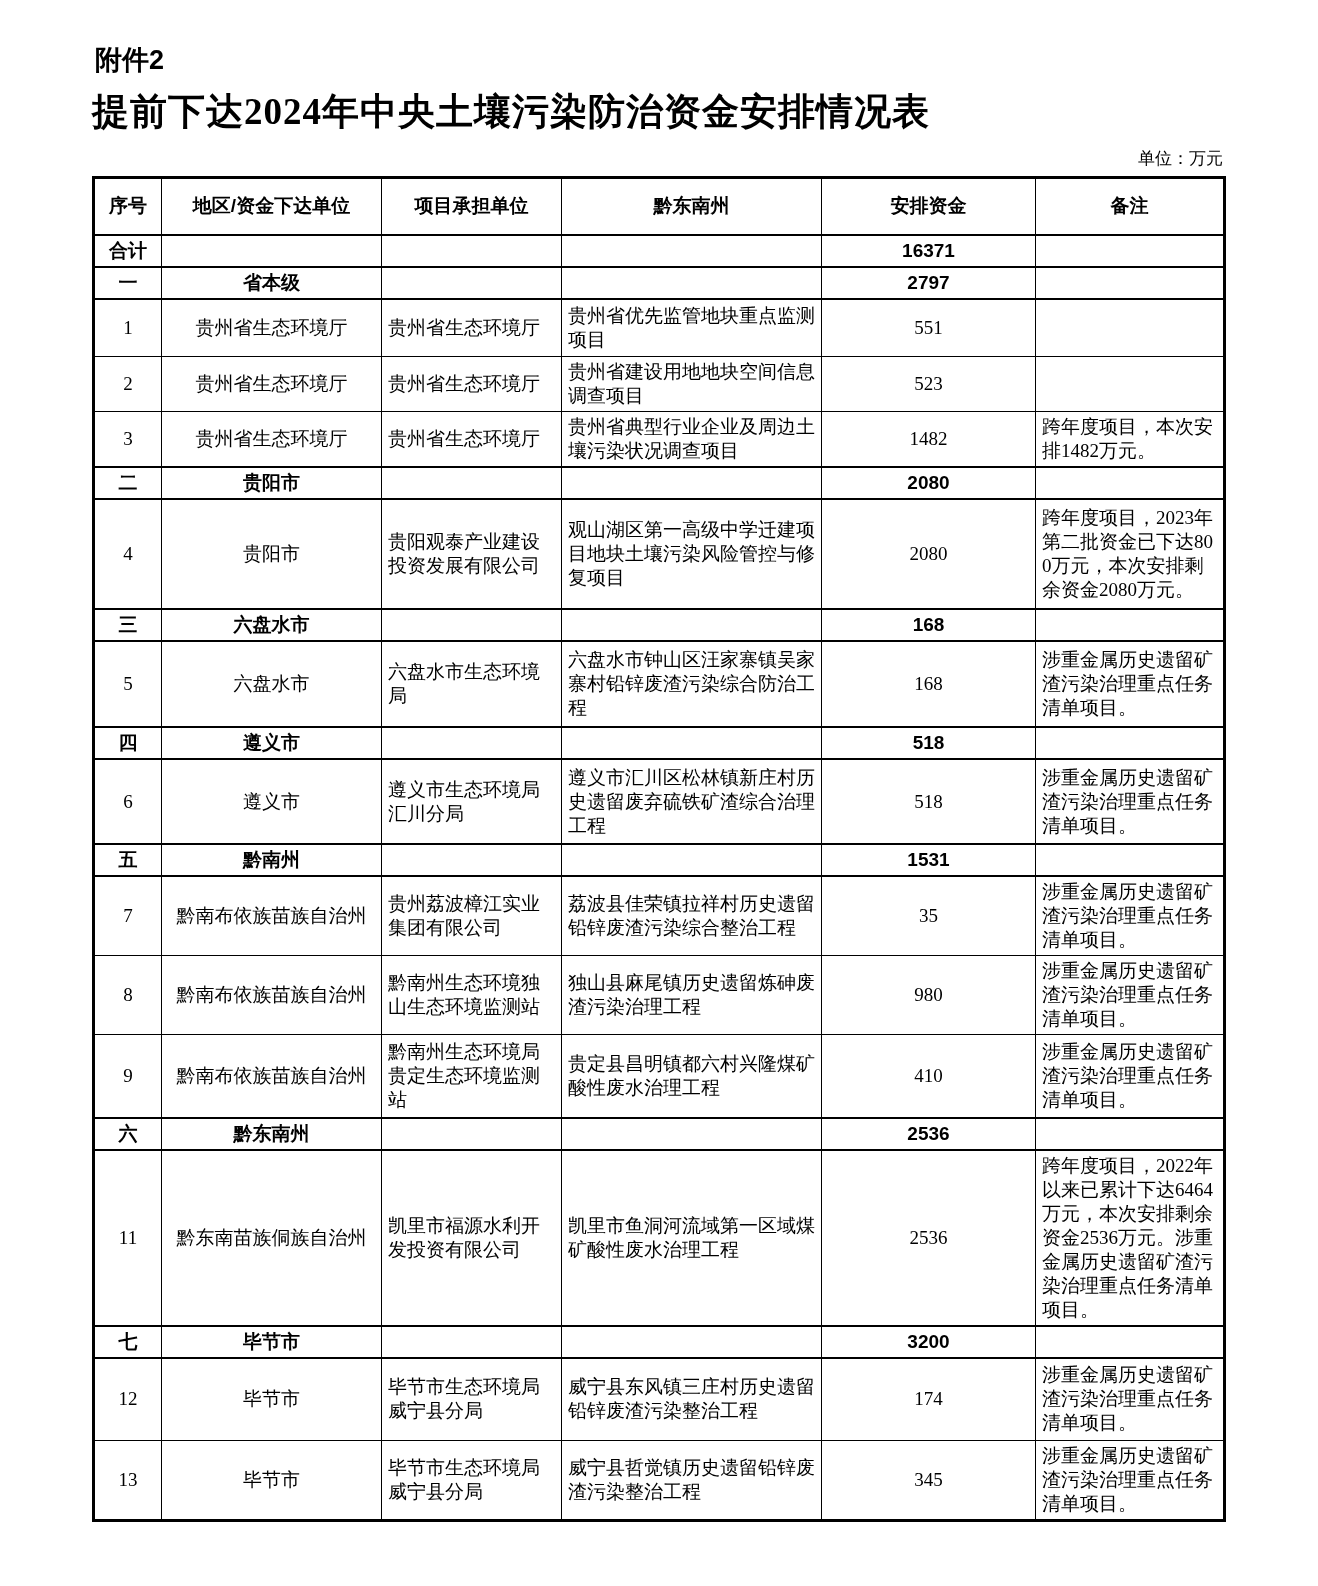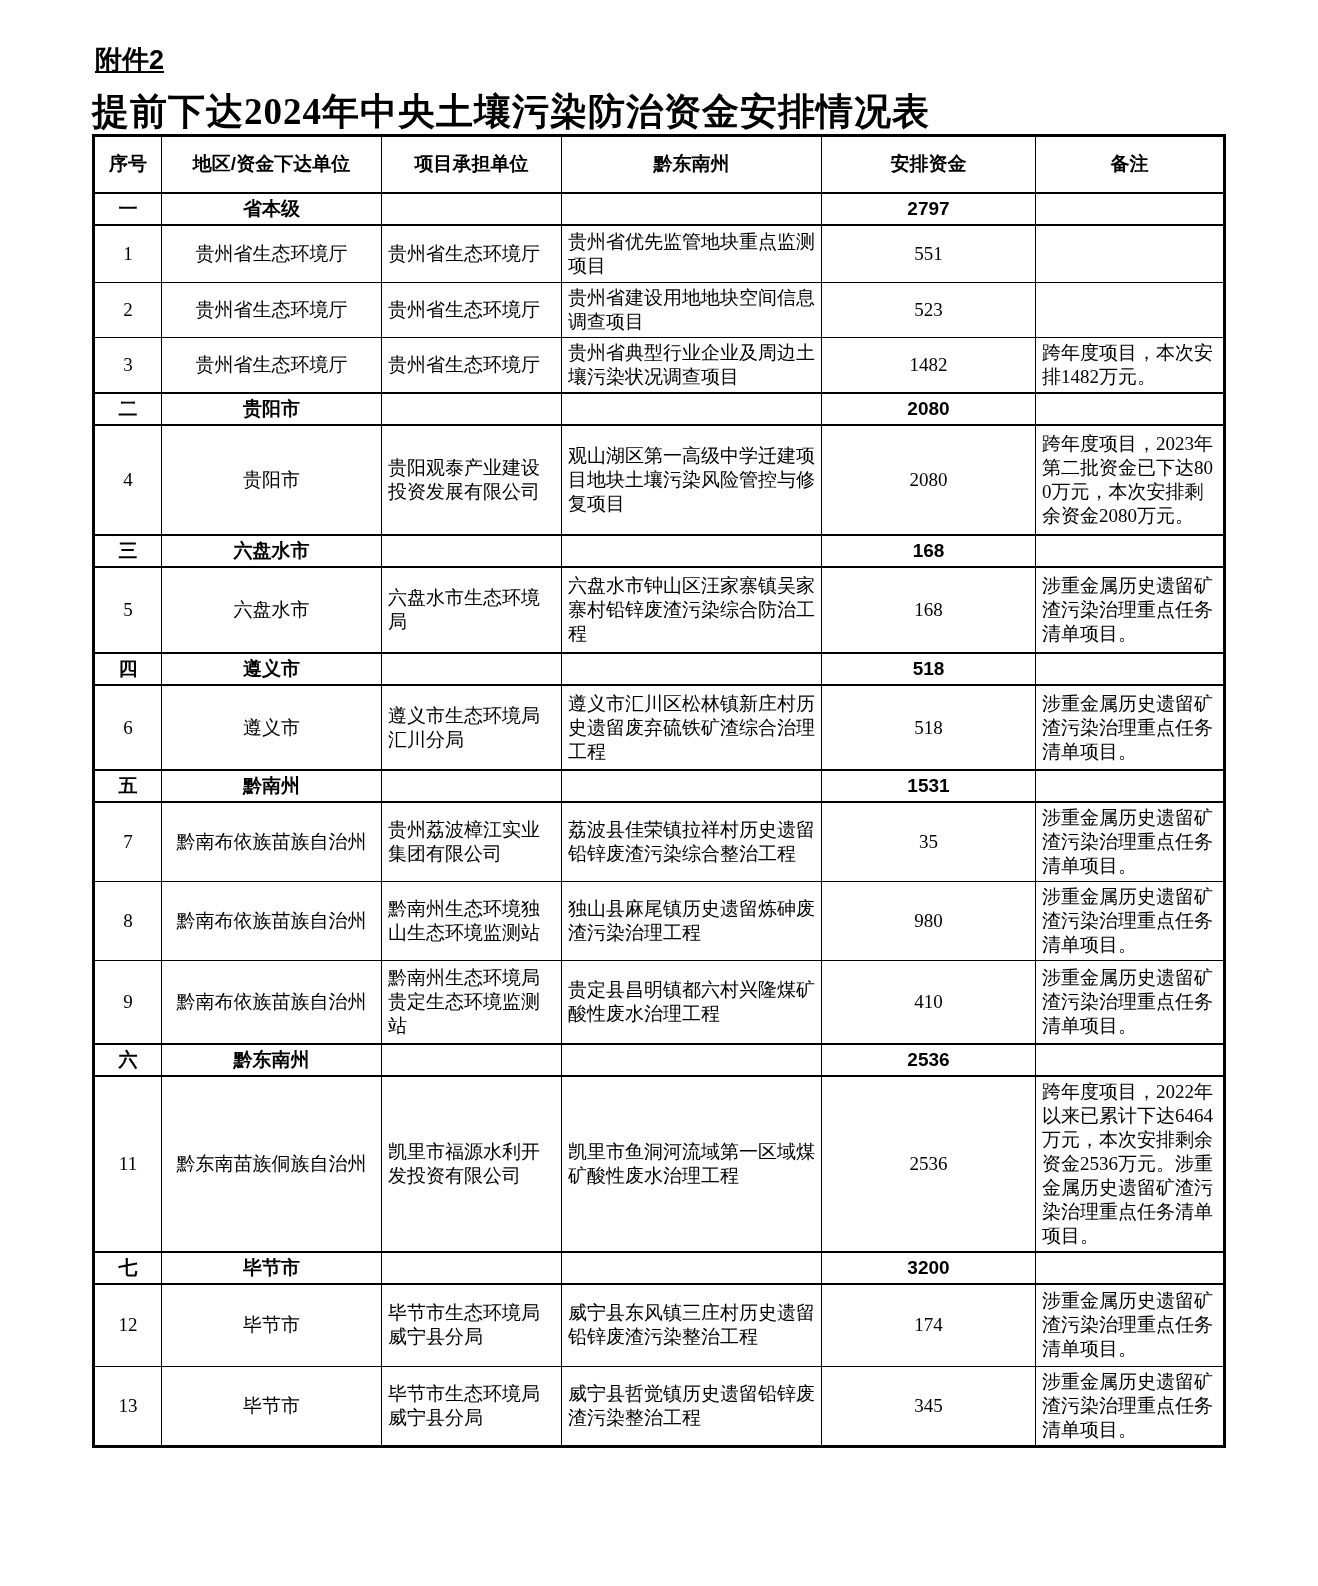--- a/index.html
+++ b/index.html
@@ -14,21 +14,20 @@
     width: 1318px;
     min-height: 1586px;
     padding: 44px 95px 60px 92px;
   }
   .attachment-label {
     font-family: "Liberation Sans", sans-serif;
     font-weight: bold;
     font-size: 27px;
     line-height: 32px;
     margin-left: 3px;
-    text-decoration: underline;
   }
   .doc-title {
     font-family: "Liberation Serif", serif;
     font-weight: bold;
     font-size: 37px;
     line-height: 44px;
     text-align: left;
     margin-top: 14px;
     letter-spacing: 1px;
   }
@@ -83,20 +82,21 @@
 </style>
 </head>
 <body>
 
 <div class="page">
 
   <div class="attachment-label">附件2</div>
 
   <h1 class="doc-title">提前下达2024年中央土壤污染防治资金安排情况表</h1>
 
+  <div class="unit-note">单位：万元</div>
 
   <table class="fund-table">
     <colgroup>
       <col class="col-no">
       <col class="col-region">
       <col class="col-undertaker">
       <col class="col-project">
       <col class="col-amount">
       <col class="col-remark">
     </colgroup>
@@ -104,20 +104,28 @@
       <tr id="header-row">
           <th>序号</th>
           <th>地区/资金下达单位</th>
           <th>项目承担单位</th>
           <th>黔东南州</th>
           <th>安排资金</th>
           <th>备注</th>
         </tr>
     </thead>
     <tbody id="table-body">
+        <tr class="total" style="height: 30px;">
+          <td class="c-center">合计</td>
+          <td class="c-center"></td>
+          <td class="c-left"></td>
+          <td class="c-left"></td>
+          <td class="c-center">16371</td>
+          <td class="c-left"></td>
+        </tr>
         <tr class="section" style="height: 32px;">
           <td class="c-center">一</td>
           <td class="c-center">省本级</td>
           <td class="c-left"></td>
           <td class="c-left"></td>
           <td class="c-center">2797</td>
           <td class="c-left"></td>
         </tr>
         <tr class="detail" style="height: 58px;">
           <td class="c-center">1</td>

